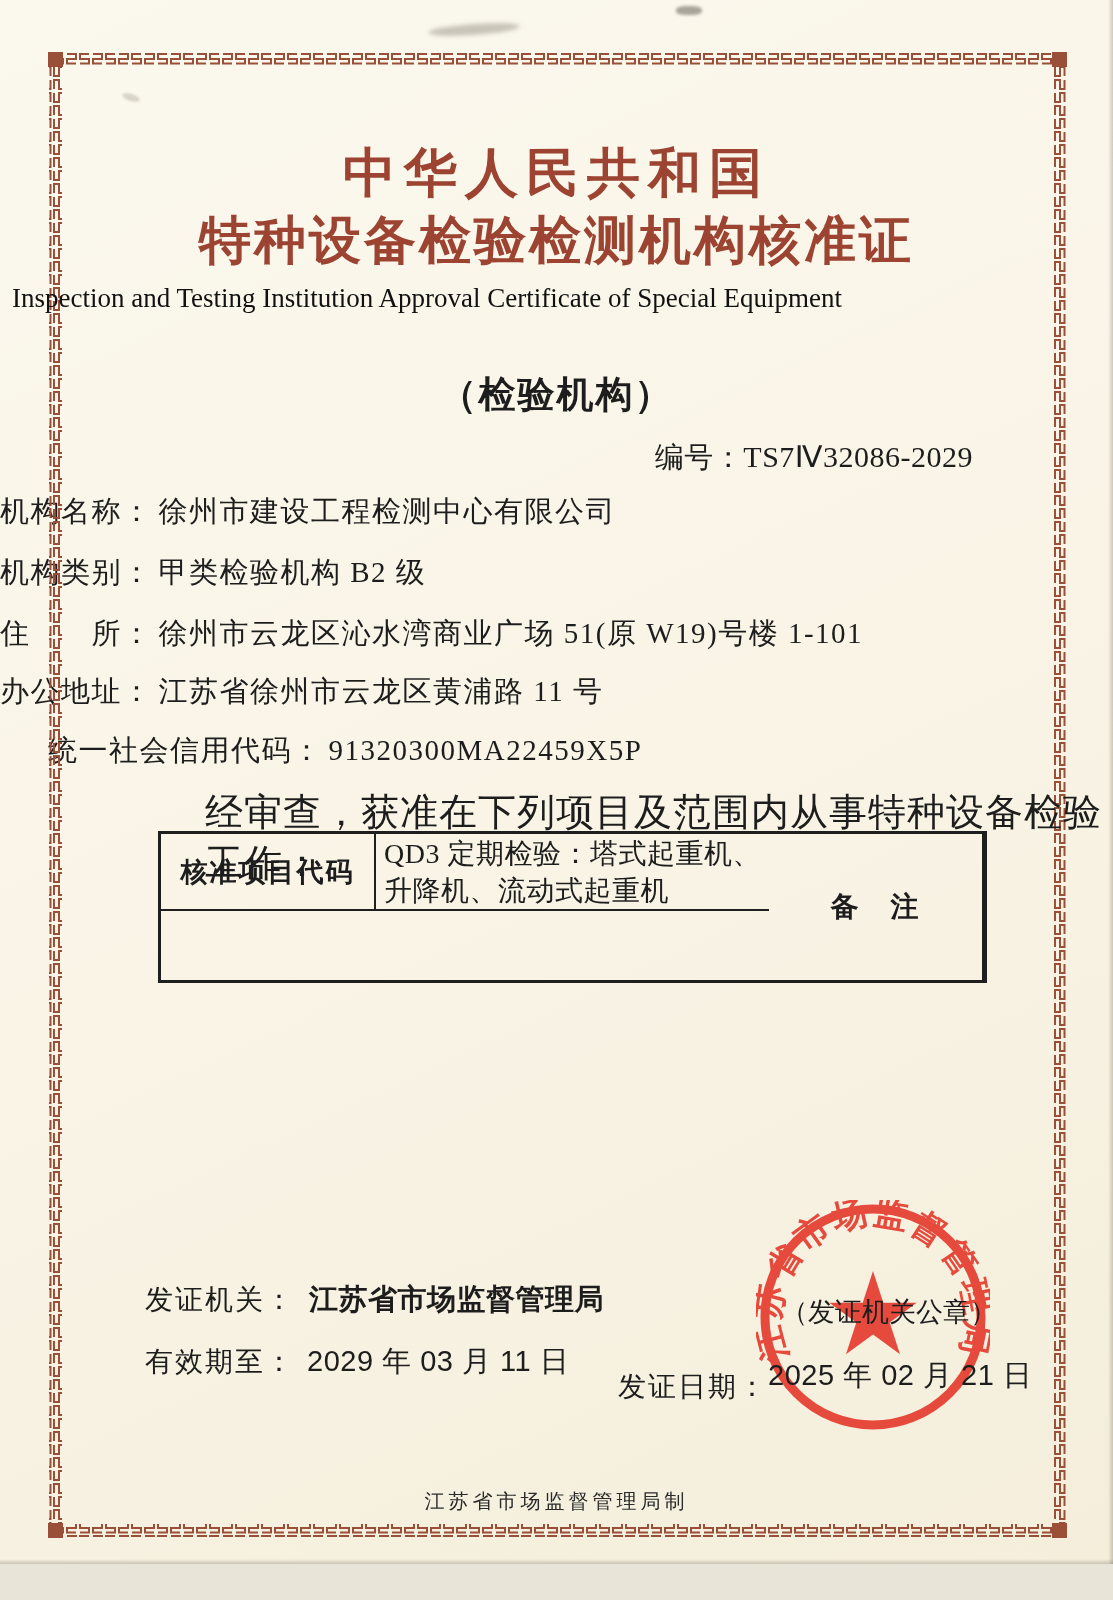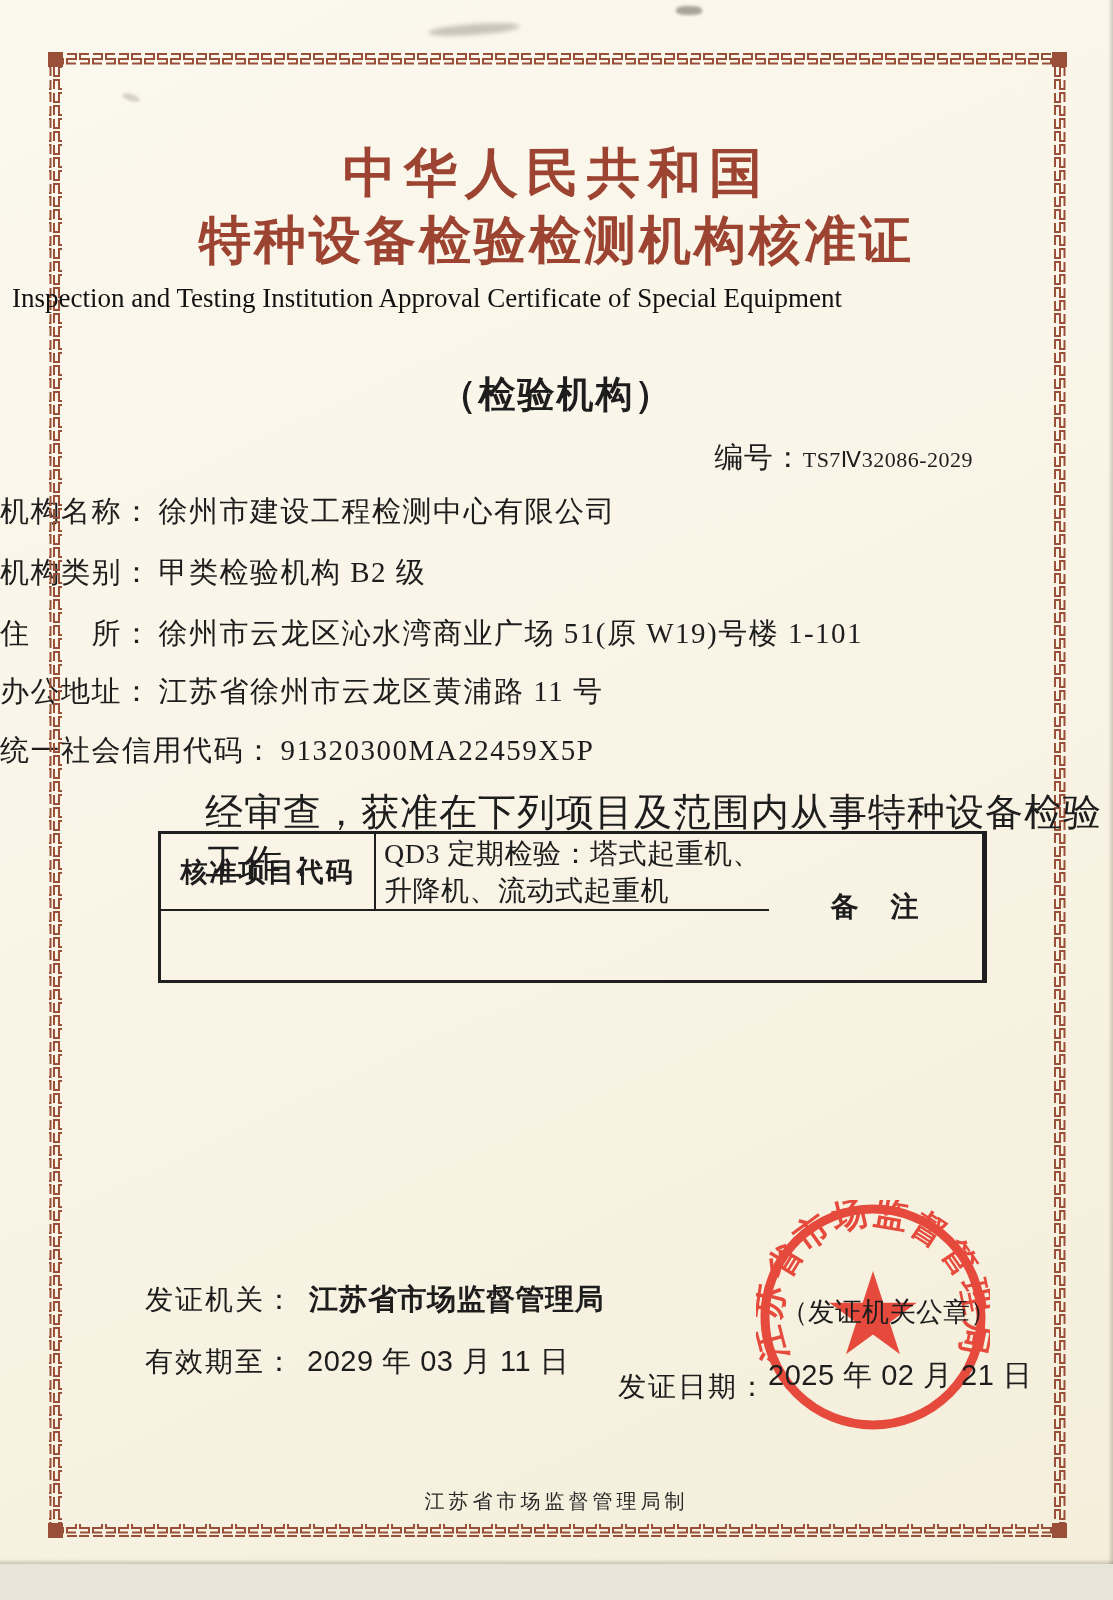--- a/index.html
+++ b/index.html
@@ -29,23 +29,23 @@
   .title-cn2{position:absolute;left:0;top:206px;width:100%;text-align:center;
     font-size:52px;font-weight:bold;letter-spacing:3px;color:#9c4431;z-index:3;}
   .title-en1{position:absolute;left:12px;top:283px;width:100%;text-align:left;
     font-size:27px;font-weight:normal;color:#111;z-index:3;}
   .title-en2{position:absolute;left:0;top:329px;width:100%;text-align:center;
     font-size:27px;font-weight:bold;color:#111;z-index:3;}
   .subtitle{position:absolute;left:0;top:370px;width:100%;text-align:center;
     font-family:Liberation Serif, serif;font-weight:600;font-size:37px;letter-spacing:2px;z-index:3;}
 
   .cert-no{position:absolute;top:438px;right:140px;font-size:29px;letter-spacing:.5px;z-index:3;}
-  .cert-no .num{font-size:22px;}
+  .cert-no .num{font-size:30px;}
   .field{position:absolute;left:0;font-size:29px;letter-spacing:1.5px;white-space:nowrap;}
-  .f0{top:492px;} .f1{top:553px;} .f2{top:614px;} .f3{top:672px;} .f4{top:731px;}
+  .f0{top:492px;} .f1{top:553px;} .f2{top:614px;} .f3{top:672px;} .f4{top:731px;padding-left:48px;}
   .field .val{margin-left:6px;}
 
   .note{position:absolute;left:205px;top:787px;font-size:38px;letter-spacing:1px;z-index:3;}
 
   .approval-table{position:absolute;left:158px;top:831px;width:829px;height:152px;
     border:3px solid #1f1f1f;box-sizing:border-box;display:flex;flex-direction:row;z-index:3;}
   .t-row1{display:flex;height:77px;border-bottom:2px solid #1f1f1f;box-sizing:border-box;}
   .t-row2{display:flex;flex:1;}
   .t-cell-label{width:215px;flex:none;border-right:2px solid #1f1f1f;box-sizing:border-box;
     display:flex;align-items:center;justify-content:center;

